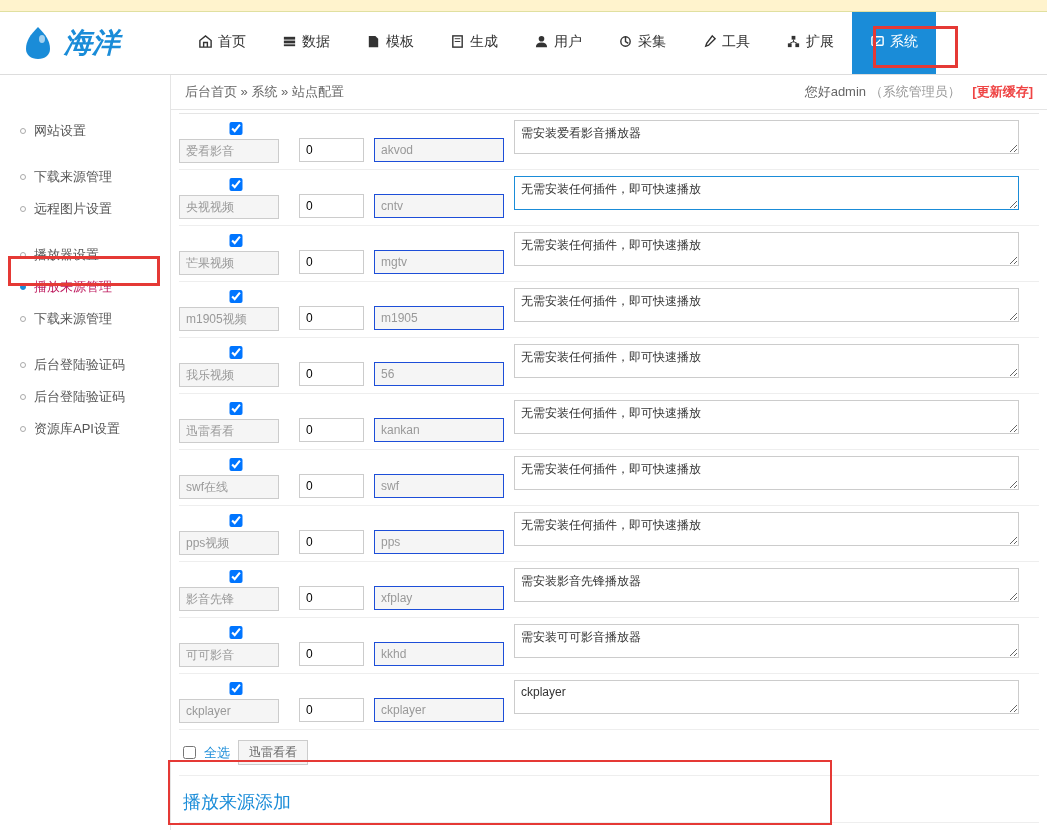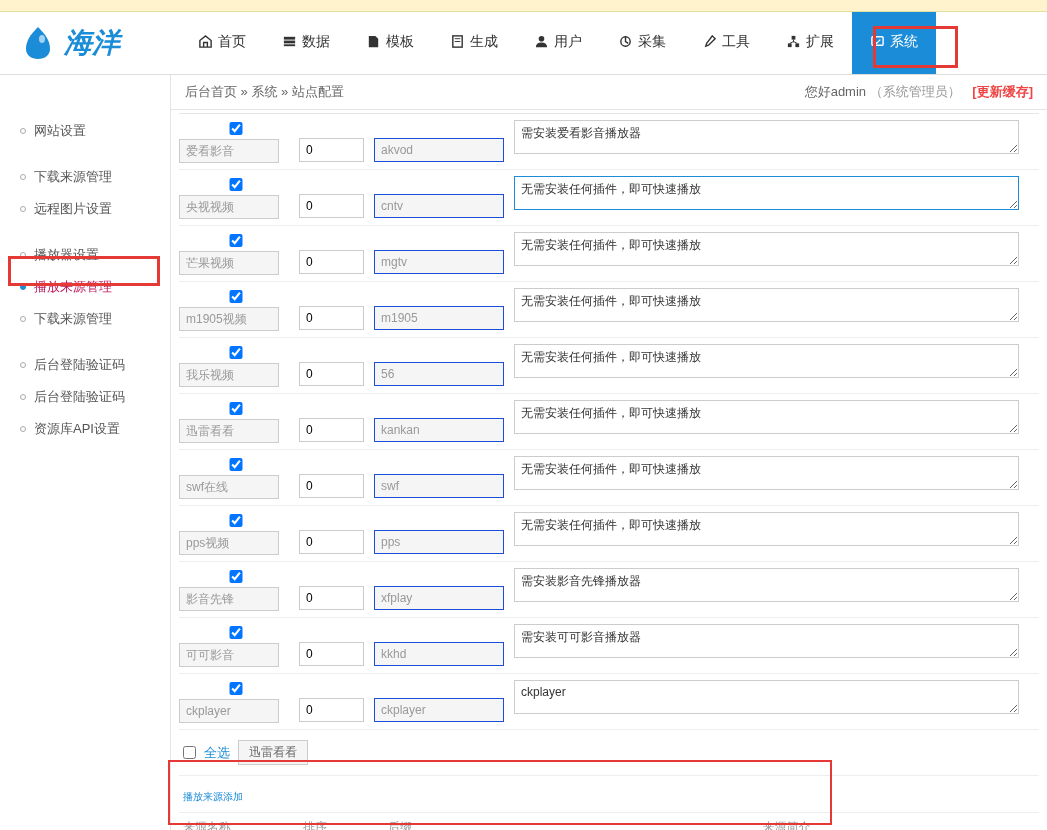--- a/index.html
+++ b/index.html
@@ -45,21 +45,21 @@
     .name-input { width: 100px; height: 24px; background: #f5f5f5; border: 1px solid #ccc; padding: 2px 6px; color: #999; font-size: 12px; }
     .order-input { width: 65px; height: 24px; border: 1px solid #ccc; padding: 2px 6px; font-size: 12px; margin-top: 18px; }
     .suffix-input { width: 130px; height: 24px; background: #f5f5f5; border: 1px solid #1d4ed8; padding: 2px 6px; color: #999; font-size: 12px; margin-top: 18px; }
     .desc-textarea { flex: 1; height: 34px; border: 1px solid #ccc; padding: 4px 6px; font-size: 12px; font-family: inherit; resize: both; color: #333; margin-top: 0; max-width: 505px; }
     .desc-textarea.highlighted { border-color: #1a8cd8; }
     
     .select-all-row { display: flex; align-items: center; padding: 10px 4px; gap: 8px; border-bottom: 1px solid #eee; }
     .select-all-row a { color: #1a8cd8; text-decoration: none; cursor: pointer; }
     .modify-btn { background: #f5f5f5; border: 1px solid #ccc; padding: 3px 10px; color: #666; cursor: pointer; font-size: 12px; }
     
-    .section-title { color: #1a8cd8; padding: 14px 4px 8px; font-size: 10px; border-bottom: 1px solid #eee; margin: 0 8px; }
+    .section-title { color: #1a8cd8; padding: 14px 4px 8px; font-size: 18px; border-bottom: 1px solid #eee; margin: 0 8px; }
     
     .add-header-row { display: flex; padding: 6px 12px 2px; color: #999; font-size: 12px; gap: 10px; }
     .add-header-row .h1 { width: 110px; }
     .add-header-row .h2 { width: 75px; }
     .add-header-row .h3 { width: 140px; }
     .add-header-row .h4 { flex: 1; text-align: center; max-width: 505px; }
   </style>
 </head>
 <body>
 

